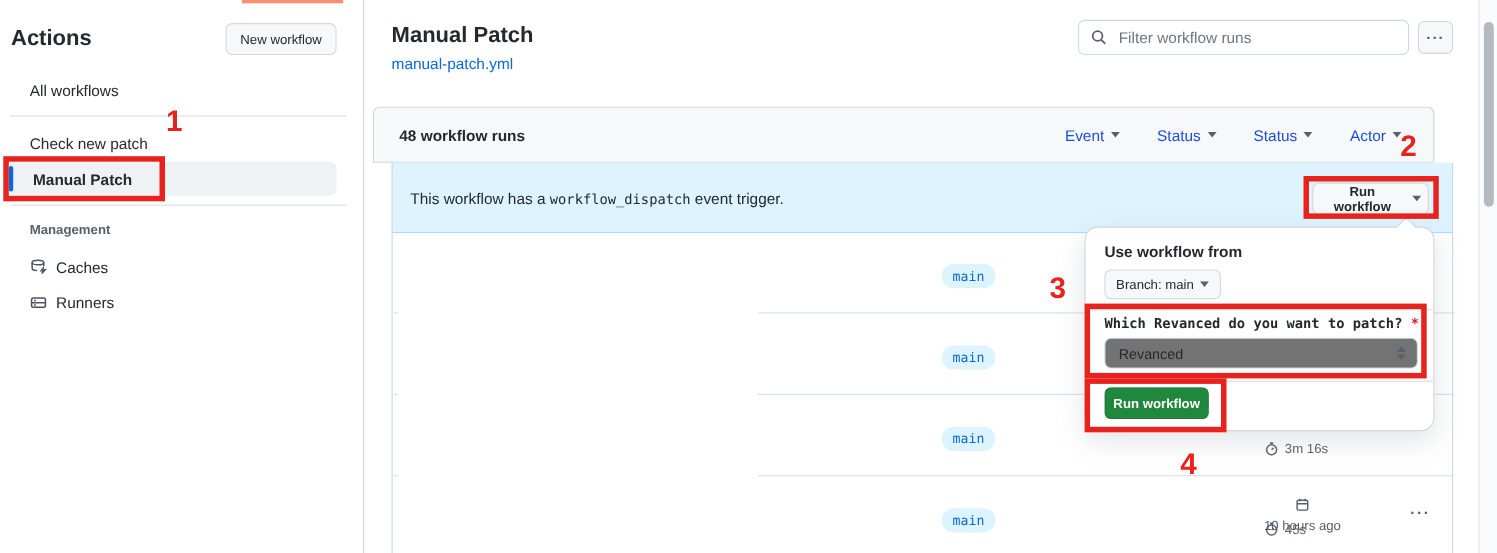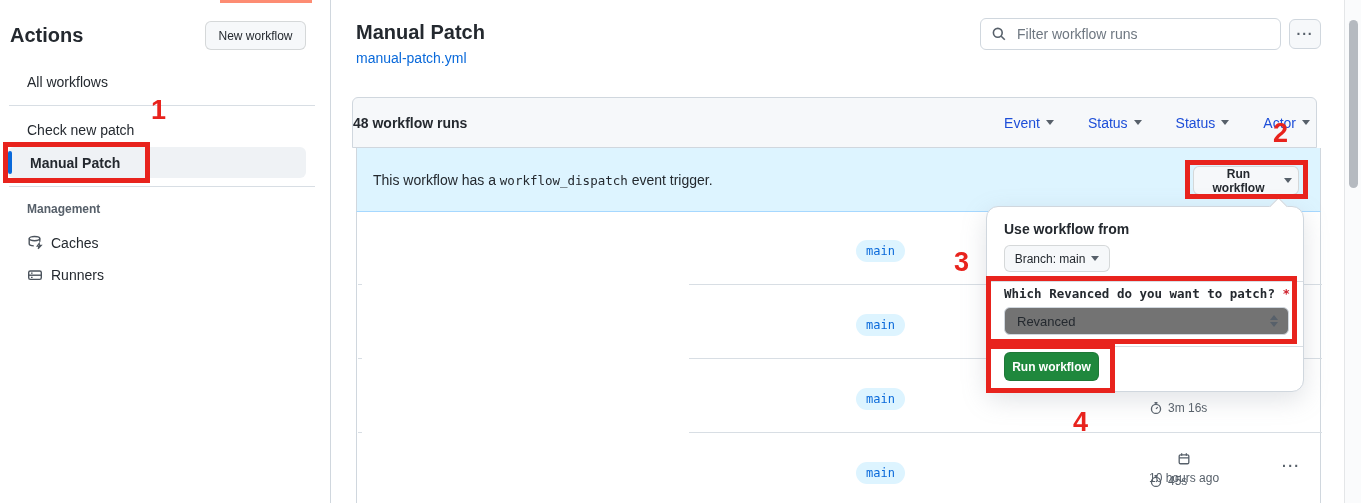--- a/index.html
+++ b/index.html
@@ -54,23 +54,23 @@
   #filter-input::placeholder{color:#6e7781;}
   #header-kebab-btn{
     left:1289px;top:19px;width:32px;height:30px;box-sizing:border-box;
     border:1px solid #d0d7de;border-radius:6px;background:#f6f8fa;
     display:flex;align-items:center;justify-content:center;
     color:#57606a;font-weight:700;letter-spacing:1px;font-size:14px;cursor:pointer;
   }
 
   
   #panel-header{
-    left:352px;top:97px;width:965px;height:51px;box-sizing:border-box;
+    left:339px;top:97px;width:965px;height:51px;box-sizing:border-box;
     background:#f6f8fa;border:1px solid #d0d7de;border-radius:6px 6px 0 0;
-    display:flex;align-items:center;justify-content:space-between;padding:0 0;
+    display:flex;align-items:center;justify-content:space-between;padding:0 23px;
   }
   #runs-count{font-weight:700;font-size:14px;}
   #panel-filters{display:flex;gap:34px;margin-right:6px;}
   .filter-item{display:flex;align-items:center;gap:6px;font-size:14px;color:#1d4ed8;cursor:pointer;}
   .caret-down{width:0;height:0;border-left:4px solid transparent;border-right:4px solid transparent;border-top:5px solid #57606a;}
 
   #banner{
     left:356px;top:148px;width:965px;height:64px;box-sizing:border-box;
     background:#ddf4ff;border-left:1px solid #d0d7de;border-right:1px solid #d0d7de;
     border-bottom:1px solid rgba(84,174,255,.4);

